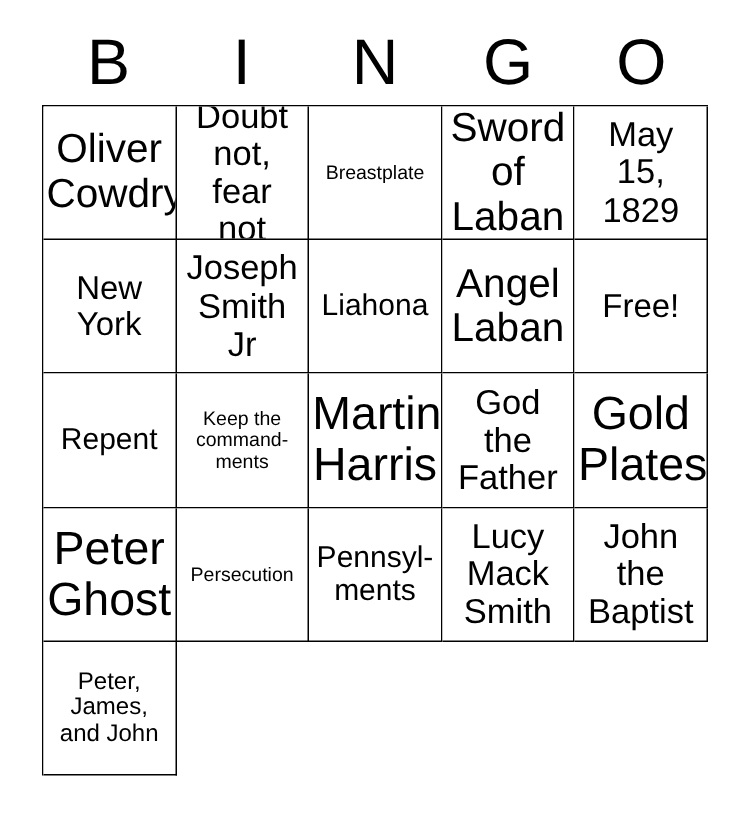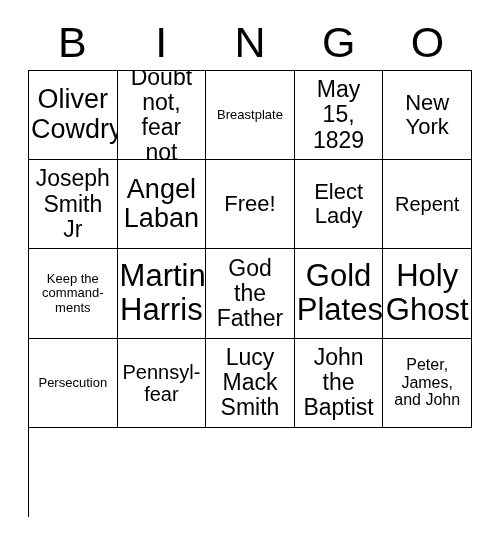--- a/index.html
+++ b/index.html
@@ -109,43 +109,47 @@
       </div>
       <div class="cell">
         <span class="cell-text fs-l">Doubt
 not, fear
 not</span>
       </div>
       <div class="cell">
         <span class="cell-text fs-xs">Breastplate</span>
       </div>
       <div class="cell">
+        <span class="cell-text fs-xl">Sword
+of
+Laban</span>
+      </div>
+      <div class="cell">
         <span class="cell-text fs-l">May
 15,
 1829</span>
       </div>
       <div class="cell">
         <span class="cell-text fs-xxxl">New
 York</span>
       </div>
       <div class="cell">
         <span class="cell-text fs-l">Joseph
 Smith
 Jr</span>
       </div>
       <div class="cell">
+        <span class="cell-text fs-m">Liahona</span>
+      </div>
+      <div class="cell">
         <span class="cell-text fs-xl">Angel
 Laban</span>
       </div>
       <div class="cell">
         <span class="cell-text fs-xxxl">Free!</span>
-      </div>
-      <div class="cell">
-        <span class="cell-text fs-xxxl">Elect
-Lady</span>
       </div>
       <div class="cell">
         <span class="cell-text fs-m">Repent</span>
       </div>
       <div class="cell">
         <span class="cell-text fs-xs">Keep the
 command-
 ments</span>
       </div>
       <div class="cell">
@@ -155,29 +159,29 @@
       <div class="cell">
         <span class="cell-text fs-l">God
 the
 Father</span>
       </div>
       <div class="cell">
         <span class="cell-text fs-xxl">Gold
 Plates</span>
       </div>
       <div class="cell">
-        <span class="cell-text fs-xxl">Holy
+        <span class="cell-text fs-xxl">Peter
 Ghost</span>
       </div>
       <div class="cell">
         <span class="cell-text fs-xs">Persecution</span>
       </div>
       <div class="cell">
         <span class="cell-text fs-m">Pennsyl-
-fear</span>
+ments</span>
       </div>
       <div class="cell">
         <span class="cell-text fs-l">Lucy
 Mack
 Smith</span>
       </div>
       <div class="cell">
         <span class="cell-text fs-l">John
 the
 Baptist</span>

